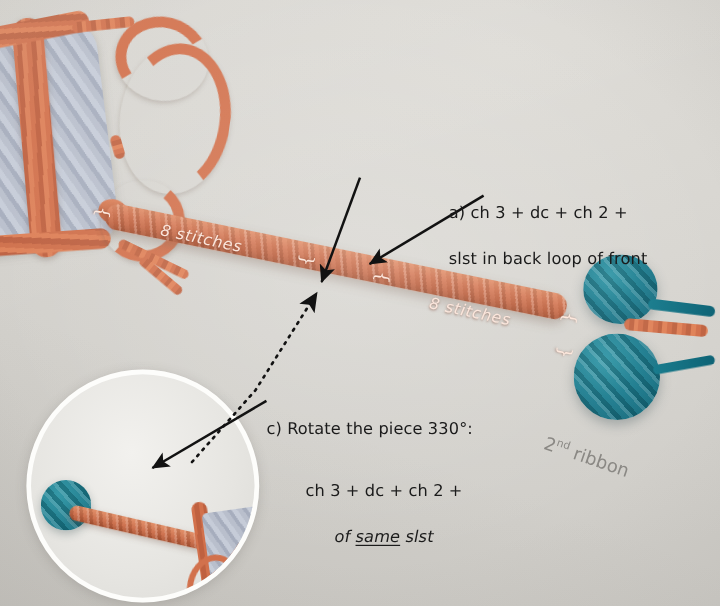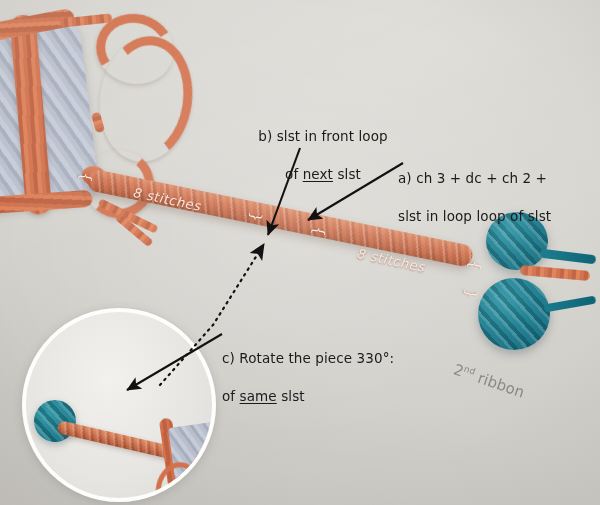--- a/index.html
+++ b/index.html
@@ -189,33 +189,30 @@
 
     <path d="M300,148 L268,235" stroke="#121212" stroke-width="2.1" fill="none" marker-end="url(#ah)"></path>
 
     <path d="M403,163 L308,220" stroke="#121212" stroke-width="2.1" fill="none" marker-end="url(#ah)"></path>
 
     <path d="M160,385 L213,325 L264,244" stroke="#121212" stroke-width="2.2" stroke-dasharray="1.6 5" stroke-linecap="round" fill="none" marker-end="url(#ahd)"></path>
 
     <path d="M222,334 L127,390" stroke="#121212" stroke-width="2.1" fill="none" marker-end="url(#ah)"></path>
   </svg>
 
-  <div class="note" style="left:232px;top:108px;width:182px;">
-    <span class="ln">b) slst in front loop</span>
-    <span class="ln"><span>of </span><u>next</u><span> slst</span></span>
-  </div>
-
-  <div class="note" style="left:398px;top:150px;width:202px;text-align:left;">
+
+  <div class="note" style="left:374px;top:150px;width:202px;text-align:left;">
     <span class="ln">a) ch 3 + dc + ch 2 +</span>
-    <span class="ln">slst in loop loop of slst</span>
+    <span class="ln">slst in back loop of front</span>
   </div>
 
   <div class="note" style="left:222px;top:330px;width:196px;text-align:left;">
     <span class="ln">c) Rotate the piece 330°:</span>
-    <span class="ln" style="text-align:left;"><span>of </span><u>same</u><span> slst</span></span>
+    <span class="ln" style="text-align:center;margin-top:13px;">ch 3 + dc + ch 2 +</span>
+    <span class="ln" style="text-align:center;font-style:italic;"><span>of </span><u>same</u><span> slst</span></span>
   </div>
 
   <div class="wmark" style="left:452px;top:372px;transform:rotate(19deg);">
     <span>2</span><sup>nd</sup>
     <span>ribbon</span>
   </div>
 
 </div>
 
 </body></html>

